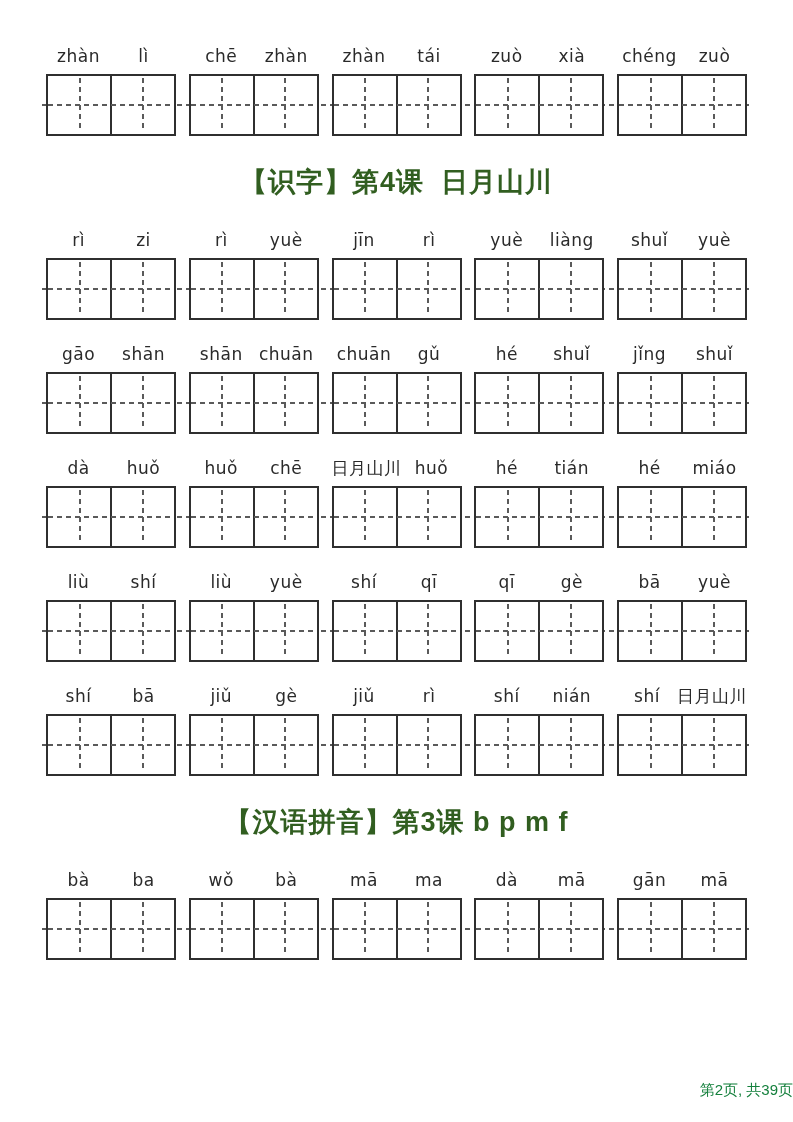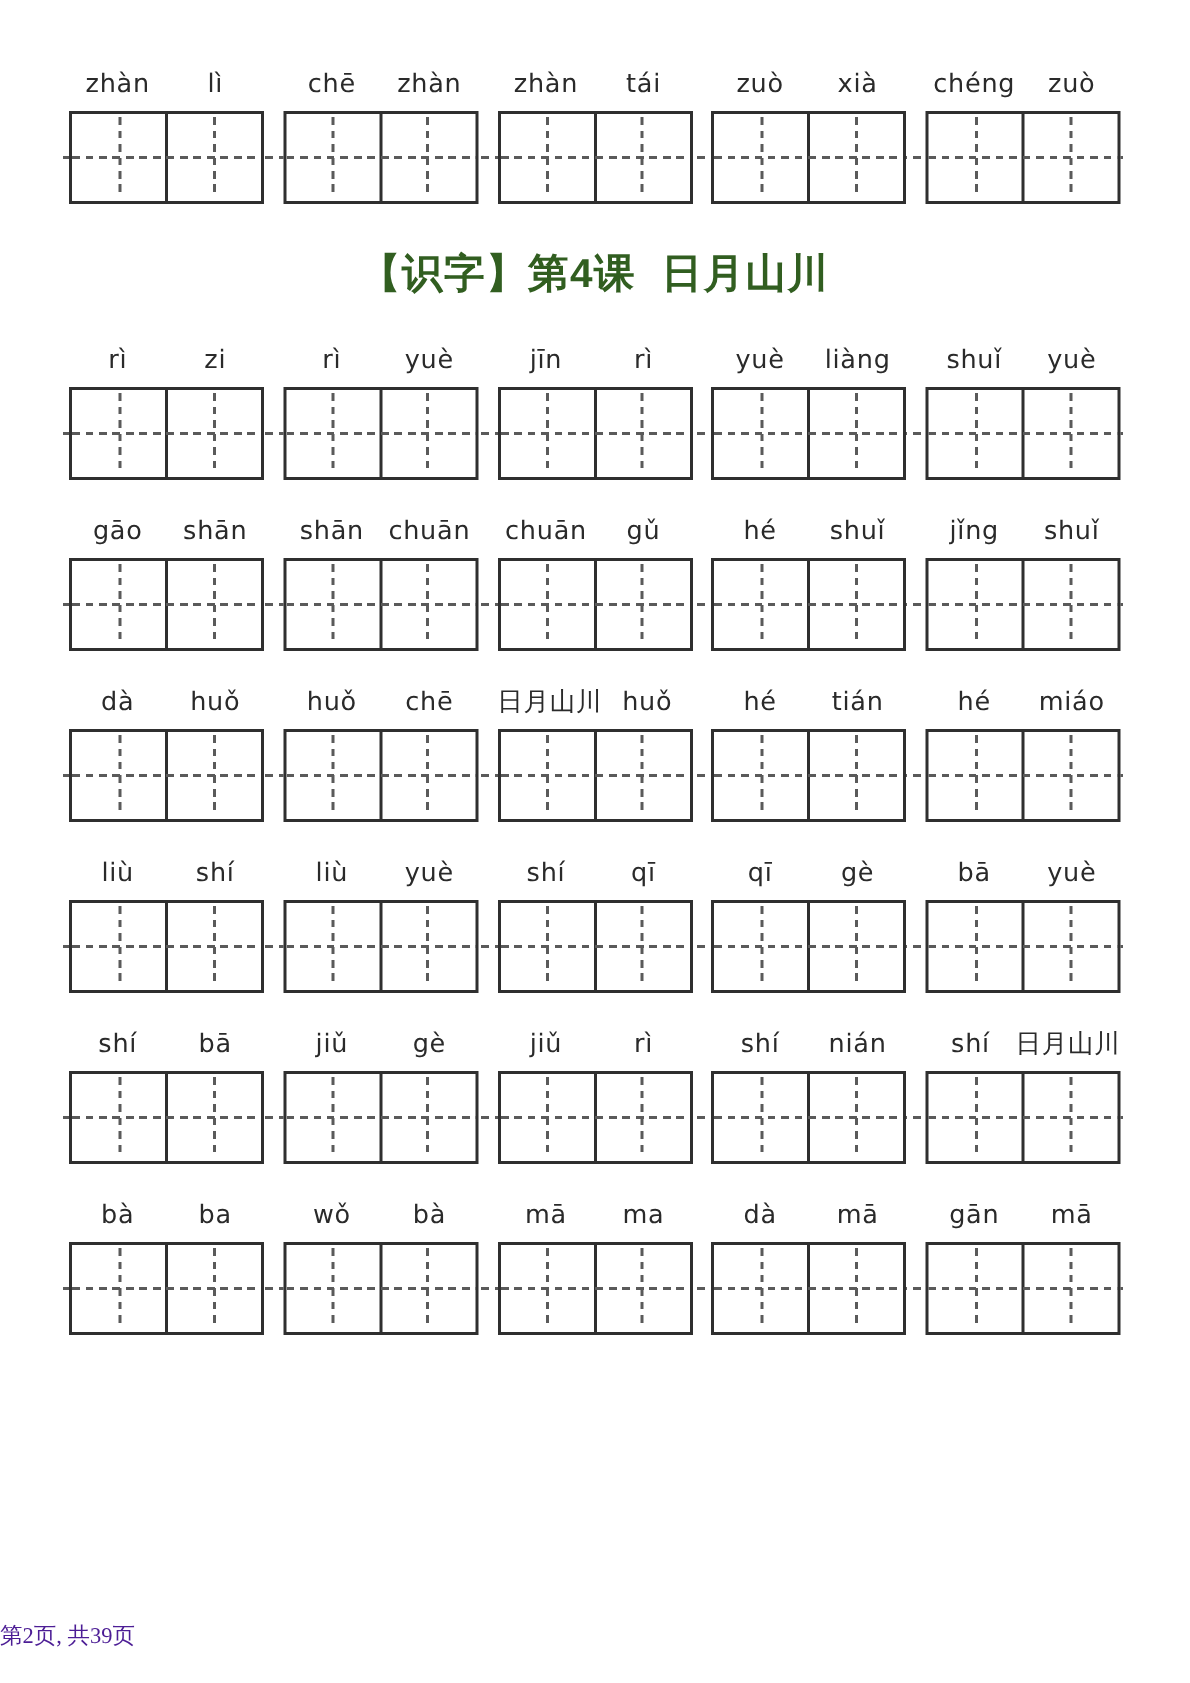--- a/index.html
+++ b/index.html
@@ -105,24 +105,24 @@
     letter-spacing: 1px;
     white-space: pre;
   }
 
   
   .footer {
     position: absolute;
     left: 0;
     right: 0;
     bottom: 22px;
-    text-align: left;
-    font-family: Liberation Serif, serif;
+    text-align: right;
+    font-family: Liberation Sans, sans-serif;
     font-size: 15px;
-    color: #4c1d95;
+    color: #15803d;
   }
 </style>
 </head>
 <body>
 
 <div class="page">
   <div class="sheet-body">
       <div class="words-row first">
         <i class="rowline"></i>
         <div class="group">
@@ -495,20 +495,21 @@
             <span class="syll">日月山川</span>
           </div>
           <div class="gridbox">
             <i class="vs"></i>
             <i class="vd d1"></i>
             <i class="vd d2"></i>
             <i class="hd"></i>
           </div>
         </div>
       </div>
+      <div class="heading">【汉语拼音】第3课 b p m f</div>
       <div class="words-row">
         <i class="rowline"></i>
         <div class="group">
           <div class="labels">
             <span class="syll">bà</span>
             <span class="syll">ba</span>
           </div>
           <div class="gridbox">
             <i class="vs"></i>
             <i class="vd d1"></i>

